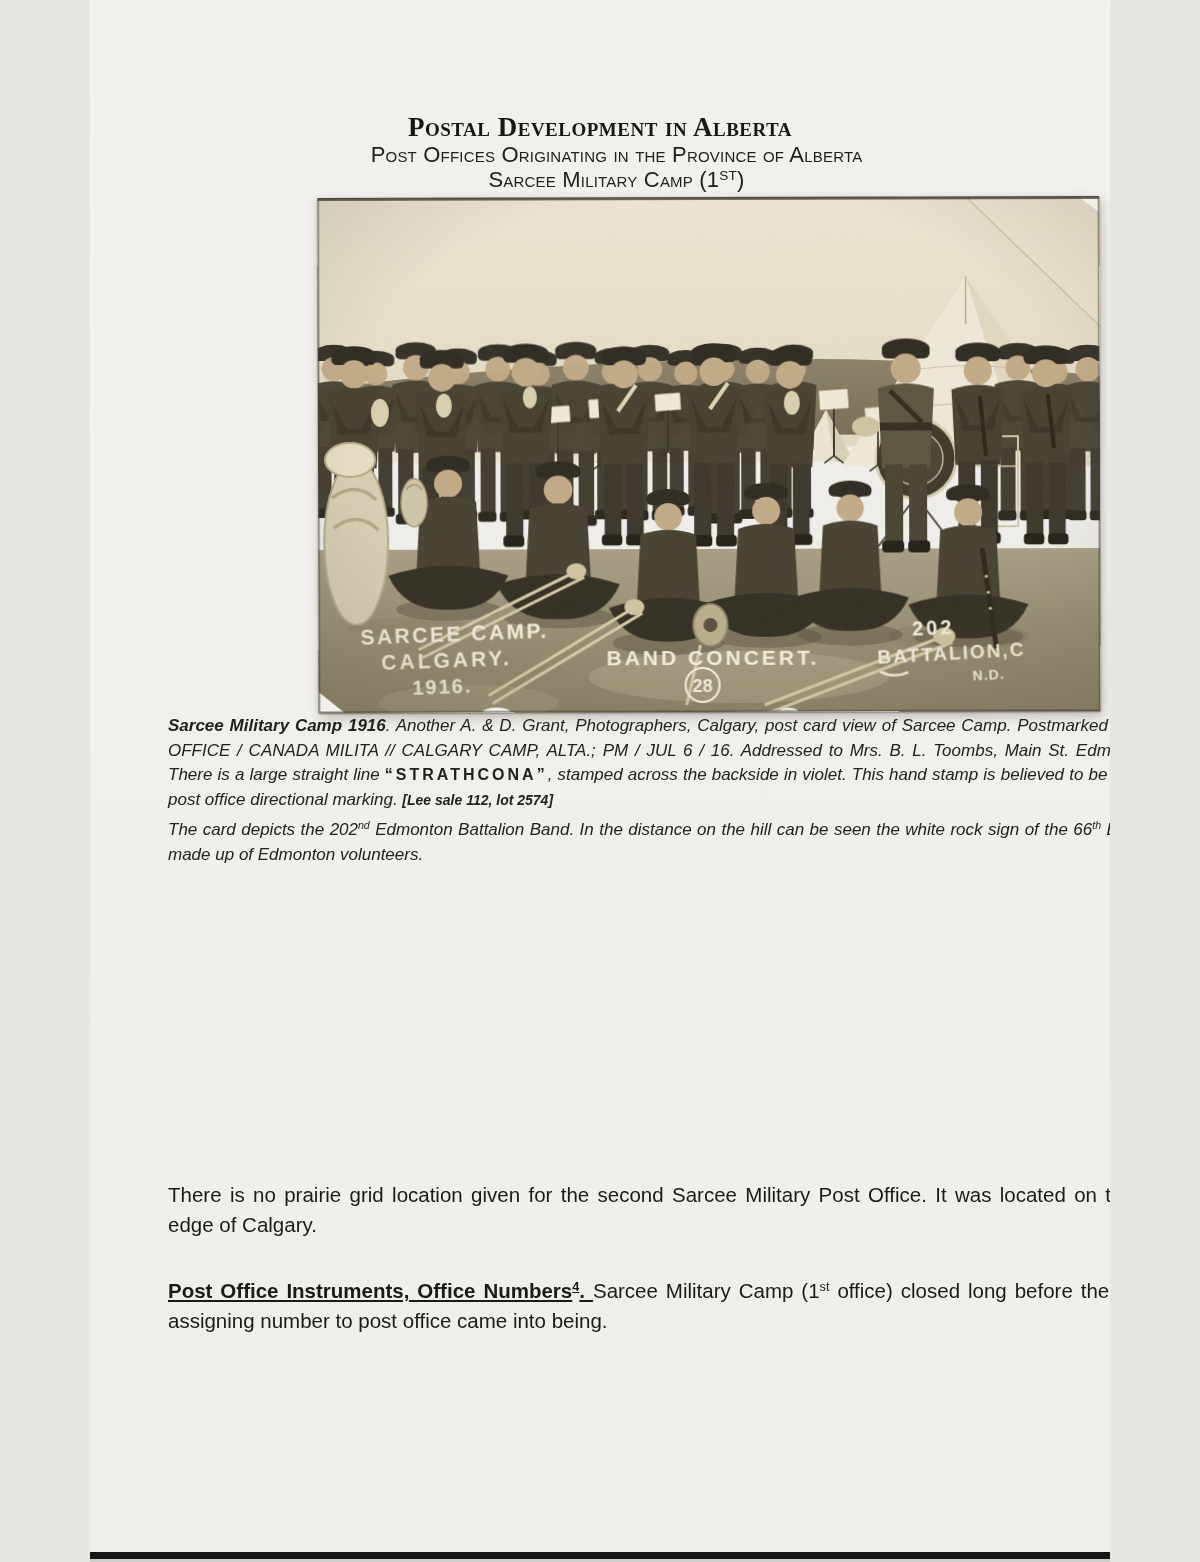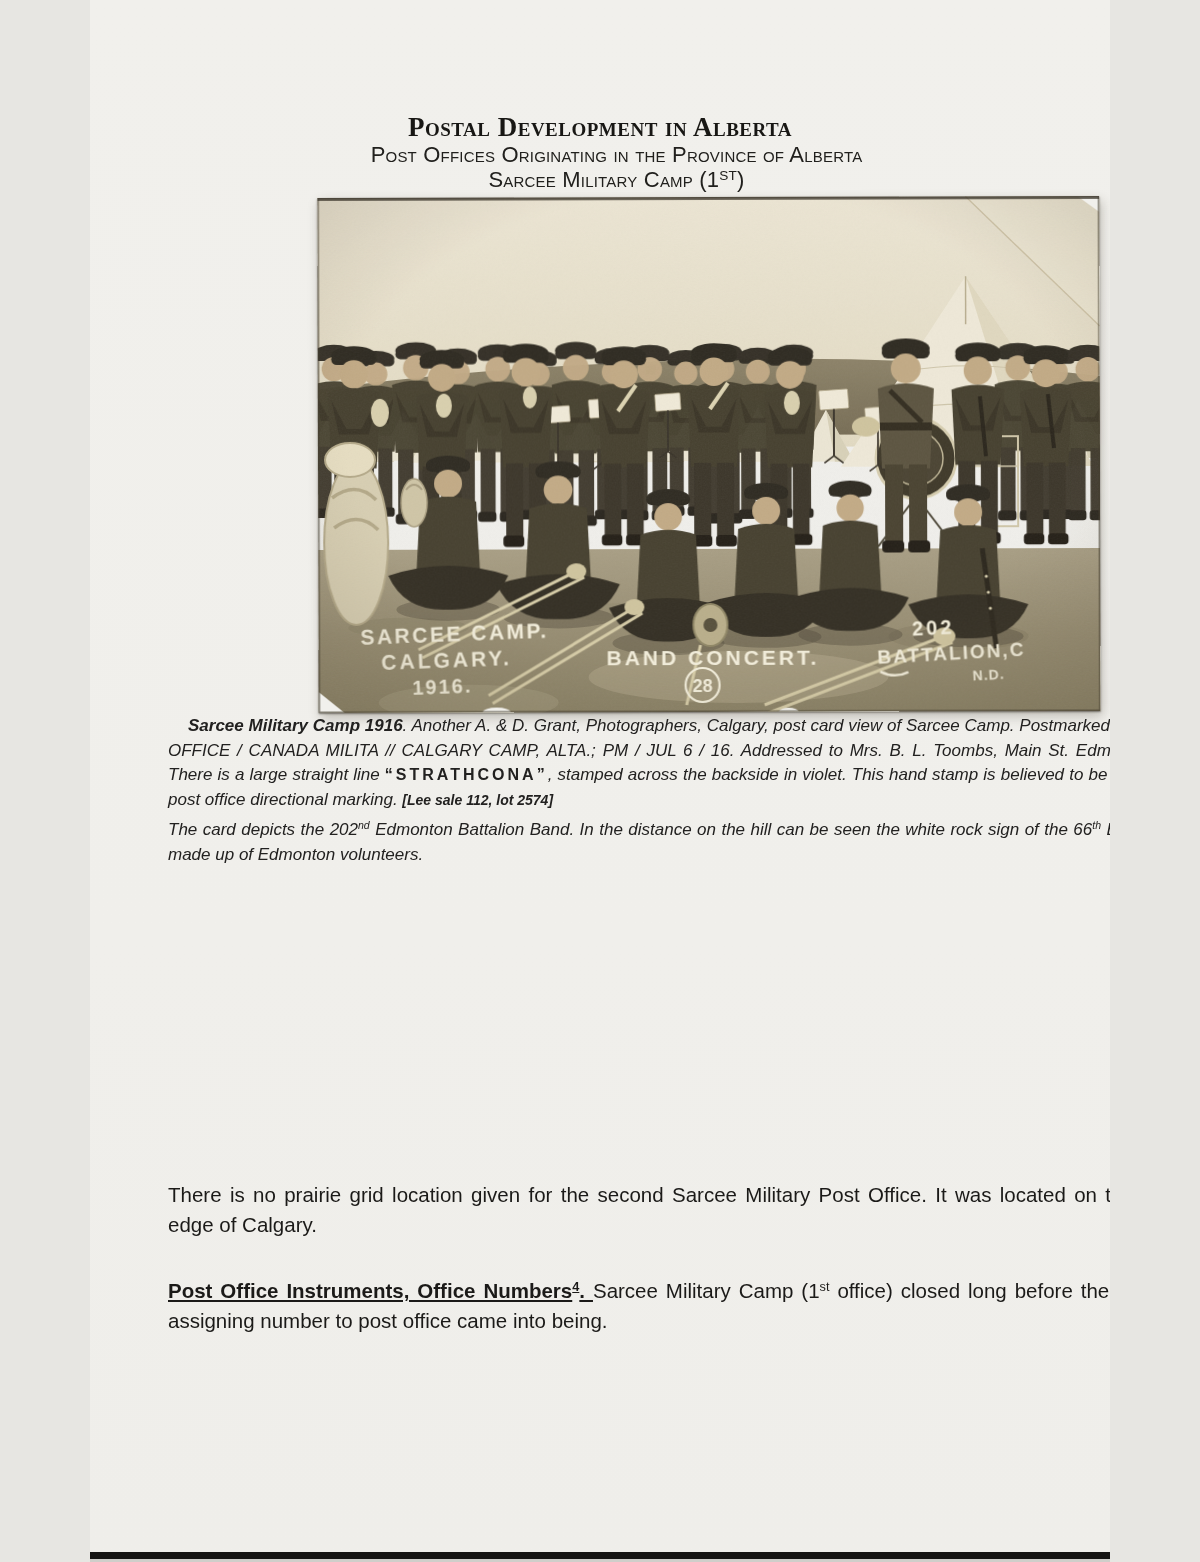--- a/index.html
+++ b/index.html
@@ -16,21 +16,21 @@
 
   
   .photo-wrap{position:absolute;left:228px;top:197px;width:782px;height:515px;
               transform:rotate(-.15deg);
               box-shadow:0 1px 2px rgba(40,35,25,.55),2px 5px 12px rgba(60,55,40,.28);}
   .photo-wrap svg{display:block;}
 
   
   .tblock{position:absolute;left:78px;width:1046px;text-align:justify;}
   .cap{top:714px;font-size:17px;line-height:24.5px;font-style:italic;color:#222120;}
-  .cap b{font-weight:bold;margin-left:20px;}
+  .cap b{font-weight:bold;}
   .strath{font-style:normal;font-weight:bold;letter-spacing:3px;font-size:16px;}
   .lee{font-size:14px;font-weight:bold;font-style:italic;}
   .note{top:817px;font-size:17px;line-height:25px;font-style:italic;color:#222120;}
   .body1{top:1096px;}
   .body2{top:1180px;}
   .body3{top:1276px;}
   .bodytxt{font-size:20.5px;line-height:30px;color:#1b1a18;}
   .h-underline{font-weight:bold;text-decoration:underline;text-underline-offset:3px;
                text-decoration-thickness:2px;}
   .bold{font-weight:bold;text-decoration:underline;}

